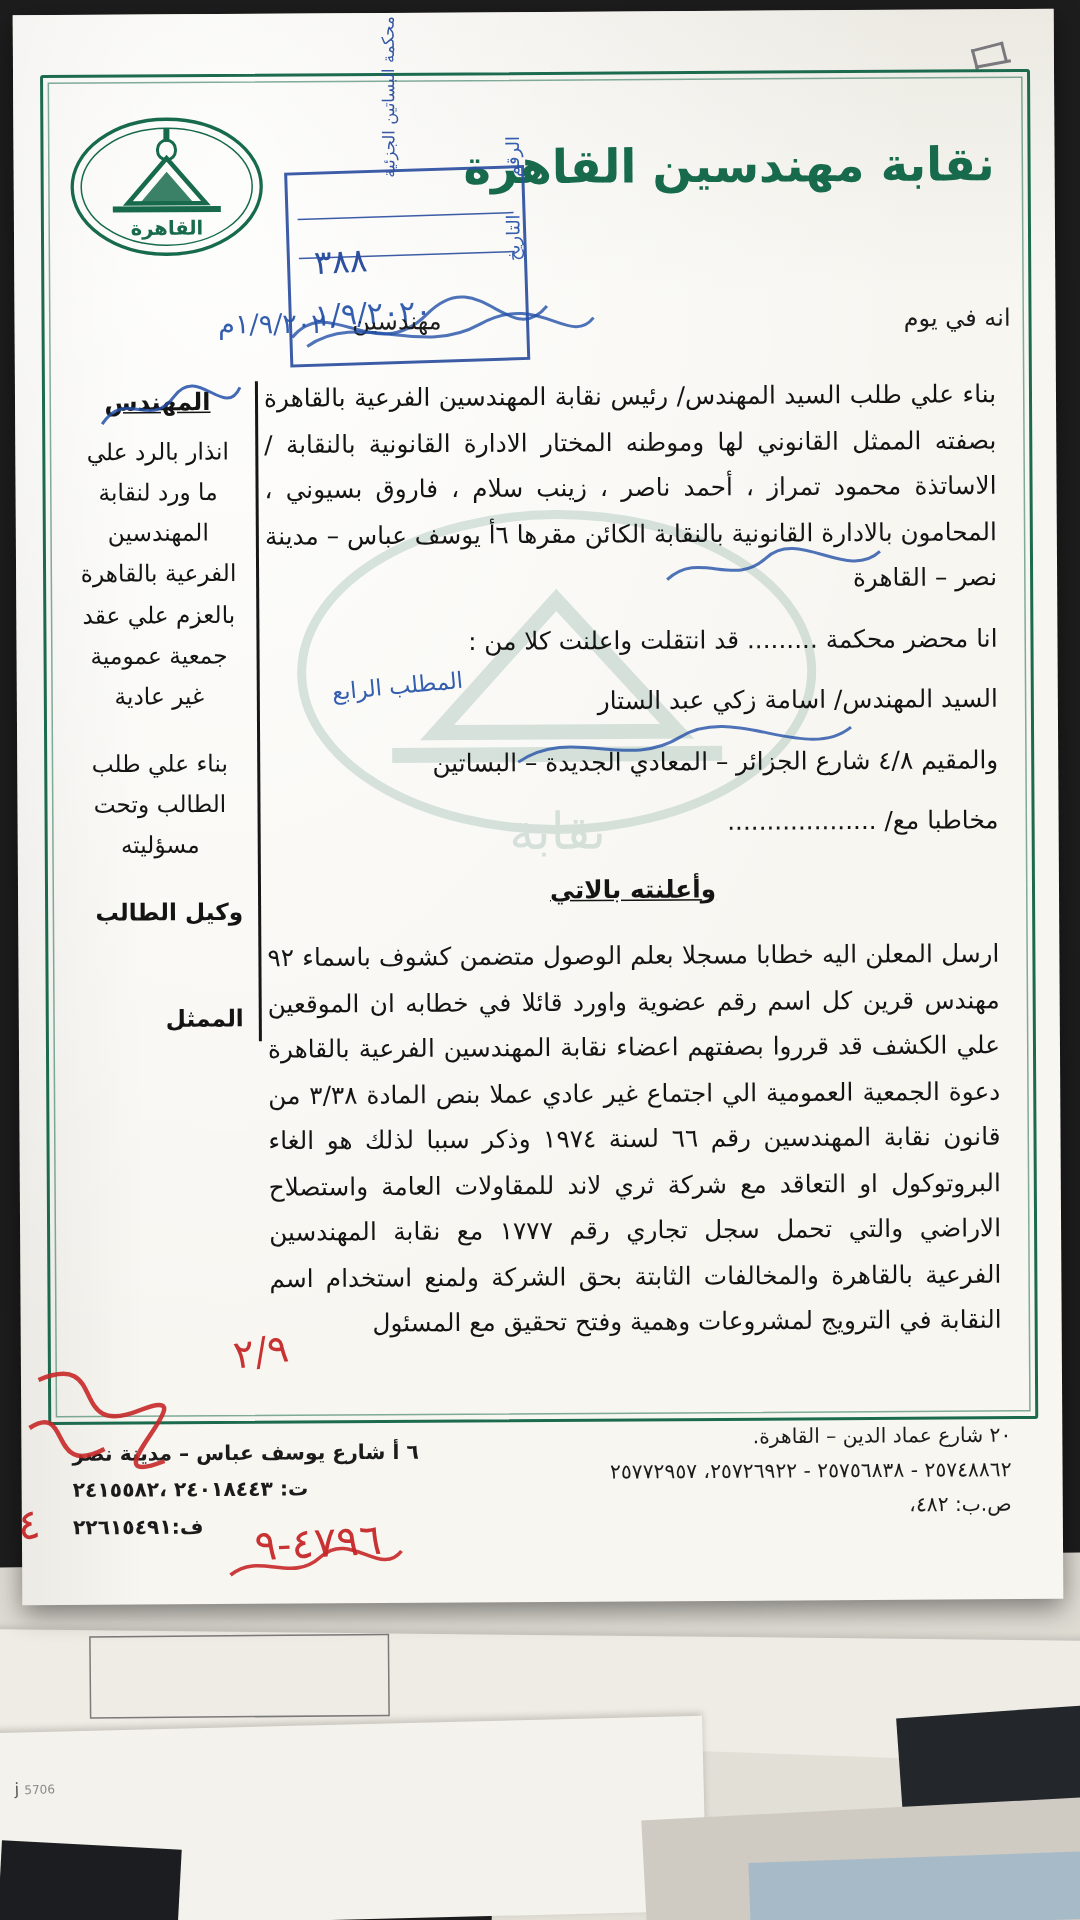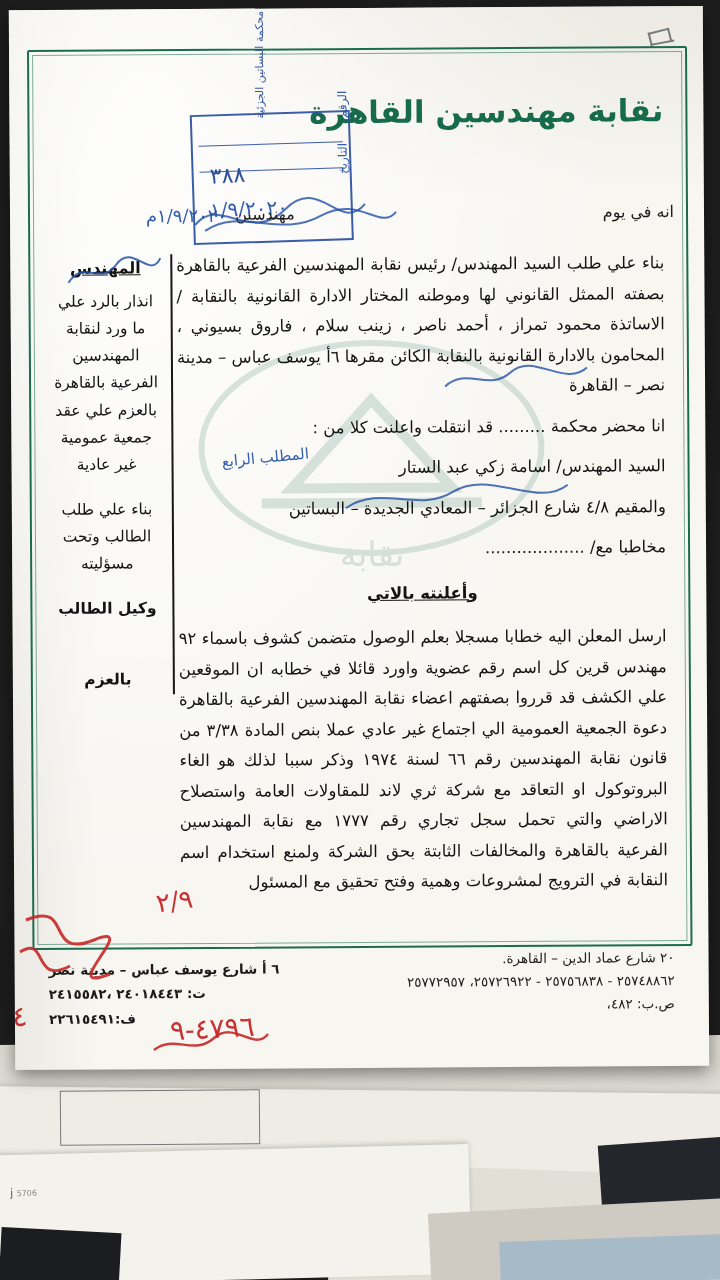--- a/index.html
+++ b/index.html
@@ -174,21 +174,21 @@
     text-align: center;
     font-size: 15.5px;
     color: #141414;
     line-height: 1.75;
     direction: rtl;
   }
   .sidebar .sb-title {
     font-weight: bold; text-decoration: underline; margin-bottom: 6px; font-size: 16px;
   }
   .sidebar .sb-block { margin-bottom: 18px; }
-  .sidebar .sb-sign { font-weight: bold; margin-top: 10px; }
+  .sidebar .sb-sign { font-weight: bold; margin-top: 10px; text-align: right; }
 
   .body {
     position: absolute;
     right: 40px; top: 242px;
     width: 488px;
     font-size: 16.5px;
     line-height: 1.85;
     color: #141414;
     text-align: justify;
     direction: rtl;
@@ -231,20 +231,32 @@
 
     <div class="staple"></div>
 
     <div class="frame">
       <div class="frame-inner"></div>
     </div>
 
     <div class="header">
       <div class="org-title">نقابة مهندسين القاهرة</div>
 
+      <div class="logo">
+        <svg viewBox="0 0 132 94" width="132" height="94" aria-hidden="true">
+          <ellipse cx="66" cy="47" rx="63" ry="45" fill="none" stroke="#176b4c" stroke-width="2.2"></ellipse>
+          <ellipse cx="66" cy="47" rx="57" ry="39" fill="none" stroke="#176b4c" stroke-width="1"></ellipse>
+          <path d="M40 58 L66 28 L92 58 Z" fill="none" stroke="#176b4c" stroke-width="3"></path>
+          <path d="M48 58 L66 37 L84 58 Z" fill="#176b4c" opacity=".85"></path>
+          <rect x="60" y="16" width="12" height="13" rx="6" fill="none" stroke="#176b4c" stroke-width="2"></rect>
+          <rect x="64" y="8" width="4" height="9" fill="#176b4c"></rect>
+          <rect x="30" y="60" width="72" height="4" fill="#176b4c"></rect>
+          <text x="66" y="79" font-size="13" font-family="DejaVu Sans" fill="#176b4c" text-anchor="middle" font-weight="bold">القاهرة</text>
+        </svg>
+      </div>
 
       <div class="stamp-rect">
         <div class="line"></div>
         <div class="line"></div>
         <div class="line" style="border-bottom:none"></div>
       </div>
       <div class="stamp-rotated">محكمة البساتين الجزئية</div>
       <div class="hand-blue" style="left:296px; top:52px; font-size:12px; transform:rotate(-90deg); transform-origin:left top;">الرقم</div>
       <div class="hand-blue" style="left:296px; top:108px; font-size:12px; transform:rotate(-90deg); transform-origin:left top;">التاريخ</div>
       <div class="stamp-num">٣٨٨</div>
@@ -273,21 +285,21 @@
     </svg>
 
     <div class="sidebar">
       <div class="sb-title">المهندس</div>
       <div class="sb-block">انذار بالرد علي ما ورد لنقابة المهندسين الفرعية بالقاهرة بالعزم علي عقد جمعية عمومية غير عادية</div>
       <div class="sb-block">بناء علي طلب الطالب وتحت مسؤليته</div>
       <div class="sb-sign">وكيل الطالب</div>
       <svg class="scribble" style="left:14px; top:-2px;" width="100" height="40">
         <path d="M4 30 C20 6, 36 34, 52 12 S86 28, 96 6" fill="none" stroke="#2350a8" stroke-width="2" opacity=".85"></path>
       </svg>
-      <div class="sb-sign" style="margin-top:44px">بالعزم</div>
+      <div class="sb-sign" style="margin-top:44px">الممثل</div>
     </div>
 
     <div class="body">
       <p>بناء علي طلب السيد المهندس/ رئيس نقابة المهندسين الفرعية بالقاهرة بصفته الممثل القانوني لها وموطنه المختار الادارة القانونية بالنقابة / الاساتذة محمود تمراز ، أحمد ناصر ، زينب سلام ، فاروق بسيوني ، المحامون بالادارة القانونية بالنقابة الكائن مقرها ٦أ يوسف عباس – مدينة نصر – القاهرة</p>
       <p>انا محضر محكمة ......... قد انتقلت واعلنت كلا من :</p>
       <p>السيد المهندس/ اسامة زكي عبد الستار</p>
       <p>والمقيم ٤/٨ شارع الجزائر – المعادي الجديدة – البساتين</p>
       <p>مخاطبا مع/ ...................</p>
       <p class="center" style="margin-top:14px;margin-bottom:14px;">وأعلنته بالاتي</p>
       <p>ارسل المعلن اليه خطابا مسجلا بعلم الوصول متضمن كشوف باسماء ٩٢ مهندس قرين كل اسم رقم عضوية واورد قائلا في خطابه ان الموقعين علي الكشف قد قرروا بصفتهم اعضاء نقابة المهندسين الفرعية بالقاهرة دعوة الجمعية العمومية الي اجتماع غير عادي عملا بنص المادة ٣/٣٨ من قانون نقابة المهندسين رقم ٦٦ لسنة ١٩٧٤ وذكر سببا لذلك هو الغاء البروتوكول او التعاقد مع شركة ثري لاند للمقاولات العامة واستصلاح الاراضي والتي تحمل سجل تجاري رقم ١٧٧٧ مع نقابة المهندسين الفرعية بالقاهرة والمخالفات الثابتة بحق الشركة ولمنع استخدام اسم النقابة في الترويج لمشروعات وهمية وفتح تحقيق مع المسئول</p>

